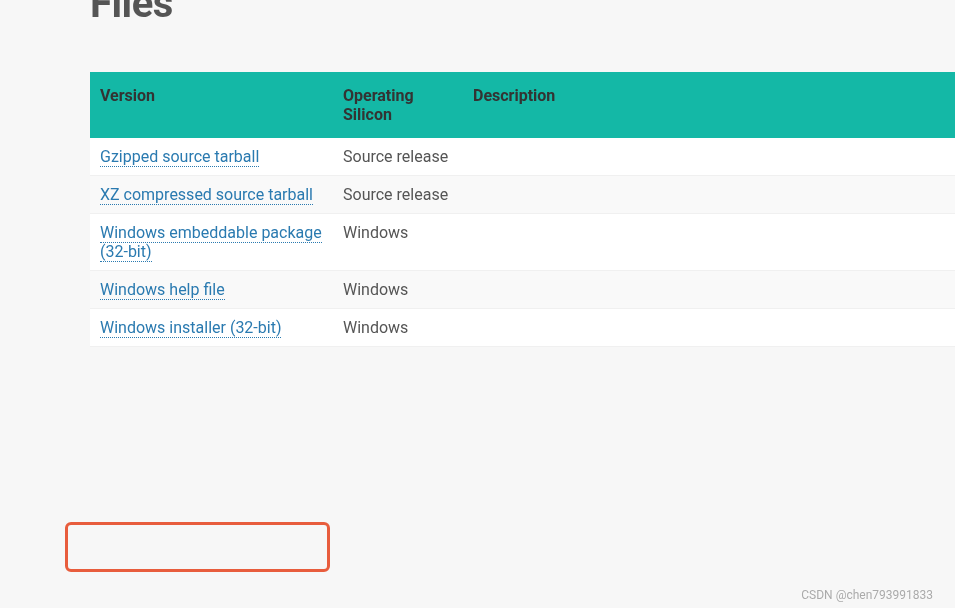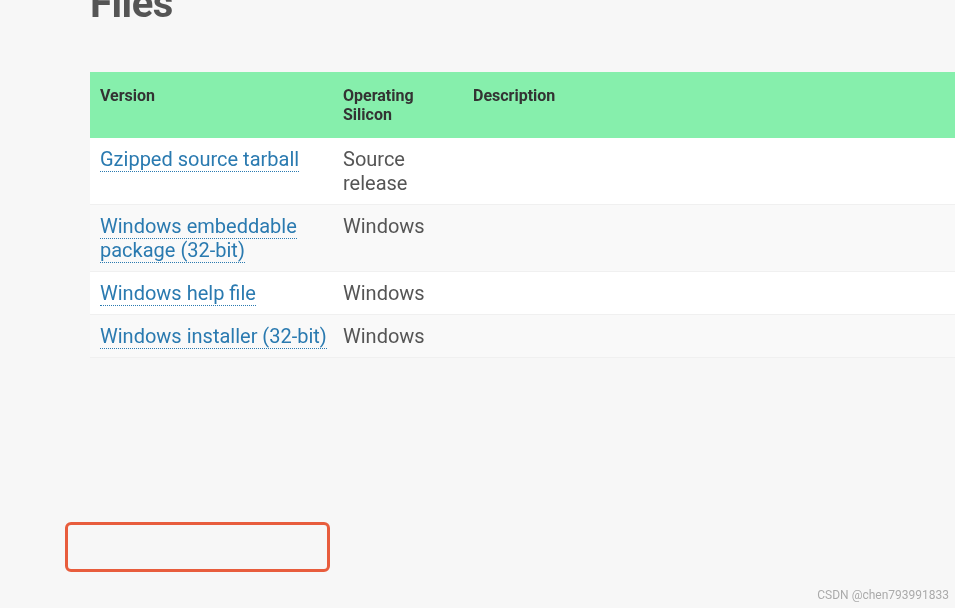--- a/index.html
+++ b/index.html
@@ -26,38 +26,38 @@
     .table-container {
       margin: 45px 0 0 90px;
       width: 865px;
     }
     table {
       width: 100%;
       border-collapse: collapse;
       background: #fff;
     }
     th {
-      background: #86efac;
+      background: #14b8a6;
       color: #333;
       font-weight: 700;
       text-align: left;
       padding: 14px 8px;
       font-size: 16px;
       vertical-align: top;
     }
     th:first-child {
       padding-left: 10px;
       width: 245px;
     }
     th:nth-child(2) {
       width: 130px;
     }
     td {
       padding: 9px 8px;
-      font-size: 20px;
+      font-size: 16px;
       color: #555;
       vertical-align: top;
       border-bottom: 1px solid #f0f0f0;
     }
     td:first-child {
       padding-left: 10px;
     }
     tbody tr:nth-child(even) {
       background: #f9f9f9;
     }
@@ -72,21 +72,21 @@
     }
     .highlight-box {
       position: absolute;
       border: 3px solid #e85d3d;
       border-radius: 6px;
       pointer-events: none;
     }
     .watermark {
       position: absolute;
       bottom: 6px;
-      right: 6px;
+      right: 22px;
       font-size: 12px;
       color: #aaa;
       text-shadow: 0 0 2px rgba(255,255,255,0.8);
     }
   </style>
 </head>
 <body>
 
 <h1 class="page-title">Files</h1>
 
@@ -95,20 +95,25 @@
     <thead>
       <tr>
         <th>Version</th>
         <th>Operating Silicon</th>
         <th>Description</th>
       </tr>
     </thead>
     <tbody>
       <tr>
         <td><a class="link">Gzipped source tarball</a></td>
+        <td>Source release</td>
+        <td></td>
+      </tr>
+      <tr>
+        <td><a class="link">XZ compressed source tarball</a></td>
         <td>Source release</td>
         <td></td>
       </tr>
       <tr>
         <td><a class="link">Windows embeddable package (32-bit)</a></td>
         <td>Windows</td>
         <td></td>
       </tr>
       <tr>
         <td><a class="link">Windows help file</a></td>

